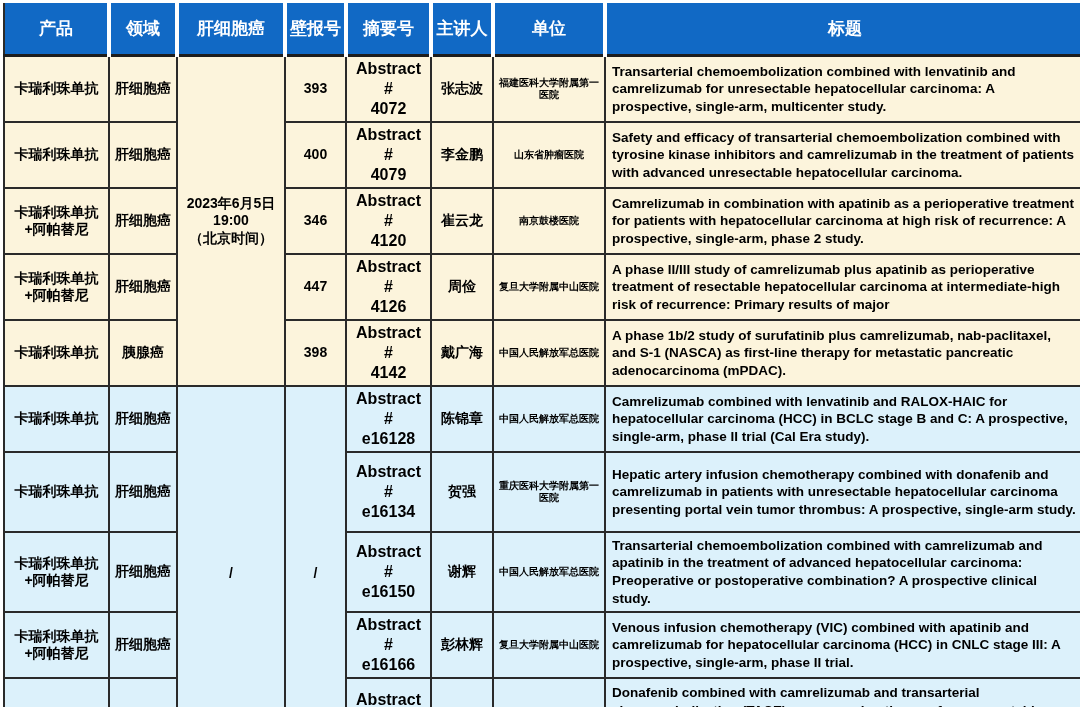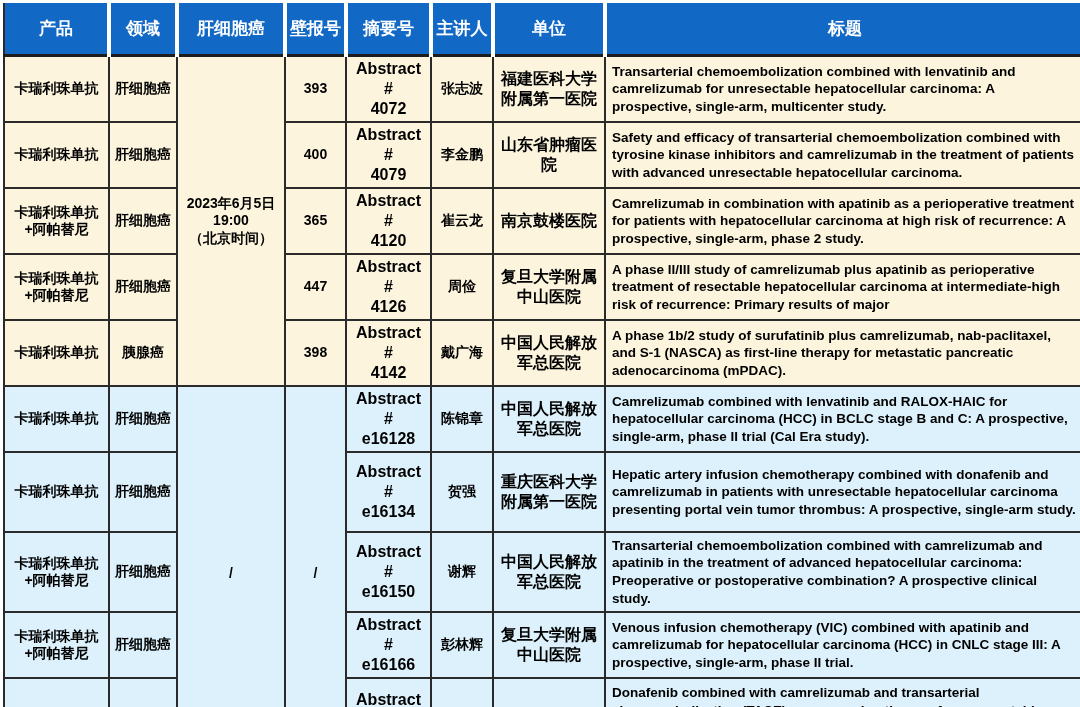--- a/index.html
+++ b/index.html
@@ -21,21 +21,21 @@
     border:2px solid #2a2a2a;vertical-align:middle;text-align:center;
     font-weight:bold;color:#000;font-size:14px;line-height:1.25;
     padding:2px 3px;white-space:pre-line;overflow:hidden;
   }
   .g1 td{background:#fcf4dc;}
   .g2 td{background:#dcf1fb;}
   td.col-title{
     text-align:left;font-size:13.5px;line-height:1.3;padding:2px 6px;
   }
   td.col-abstract{font-size:16px;margin-top:35px;}
-  td.col-org{font-size:16px;margin-top:22px;}
+  td.col-org{font-size:10px;margin-top:22px;}
 </style>
 </head>
 <body>
 
 <div class="wrap">
   <table class="tbl">
     <colgroup>
       <col style="width:105px">
         <col style="width:68px">
         <col style="width:108px">
@@ -77,21 +77,21 @@
       <td class="col-abstract">Abstract #
 4079</td>
       <td class="col-speaker">李金鹏</td>
       <td class="col-org">山东省肿瘤医院</td>
       <td class="col-title">Safety and efficacy of transarterial chemoembolization combined with tyrosine kinase inhibitors and camrelizumab in the treatment of patients with advanced unresectable hepatocellular carcinoma.</td>
     </tr>
     <tr class="g1" style="height:64px">
       <td class="col-product">卡瑞利珠单抗
 +阿帕替尼</td>
       <td class="col-field">肝细胞癌</td>
-      <td class="col-poster">365</td>
+      <td class="col-poster">346</td>
       <td class="col-abstract">Abstract #
 4120</td>
       <td class="col-speaker">崔云龙</td>
       <td class="col-org">南京鼓楼医院</td>
       <td class="col-title">Camrelizumab in combination with apatinib as a perioperative treatment for patients with hepatocellular carcinoma at high risk of recurrence: A prospective, single-arm, phase 2 study.</td>
     </tr>
     <tr class="g1" style="height:64px">
       <td class="col-product">卡瑞利珠单抗
 +阿帕替尼</td>
       <td class="col-field">肝细胞癌</td>

